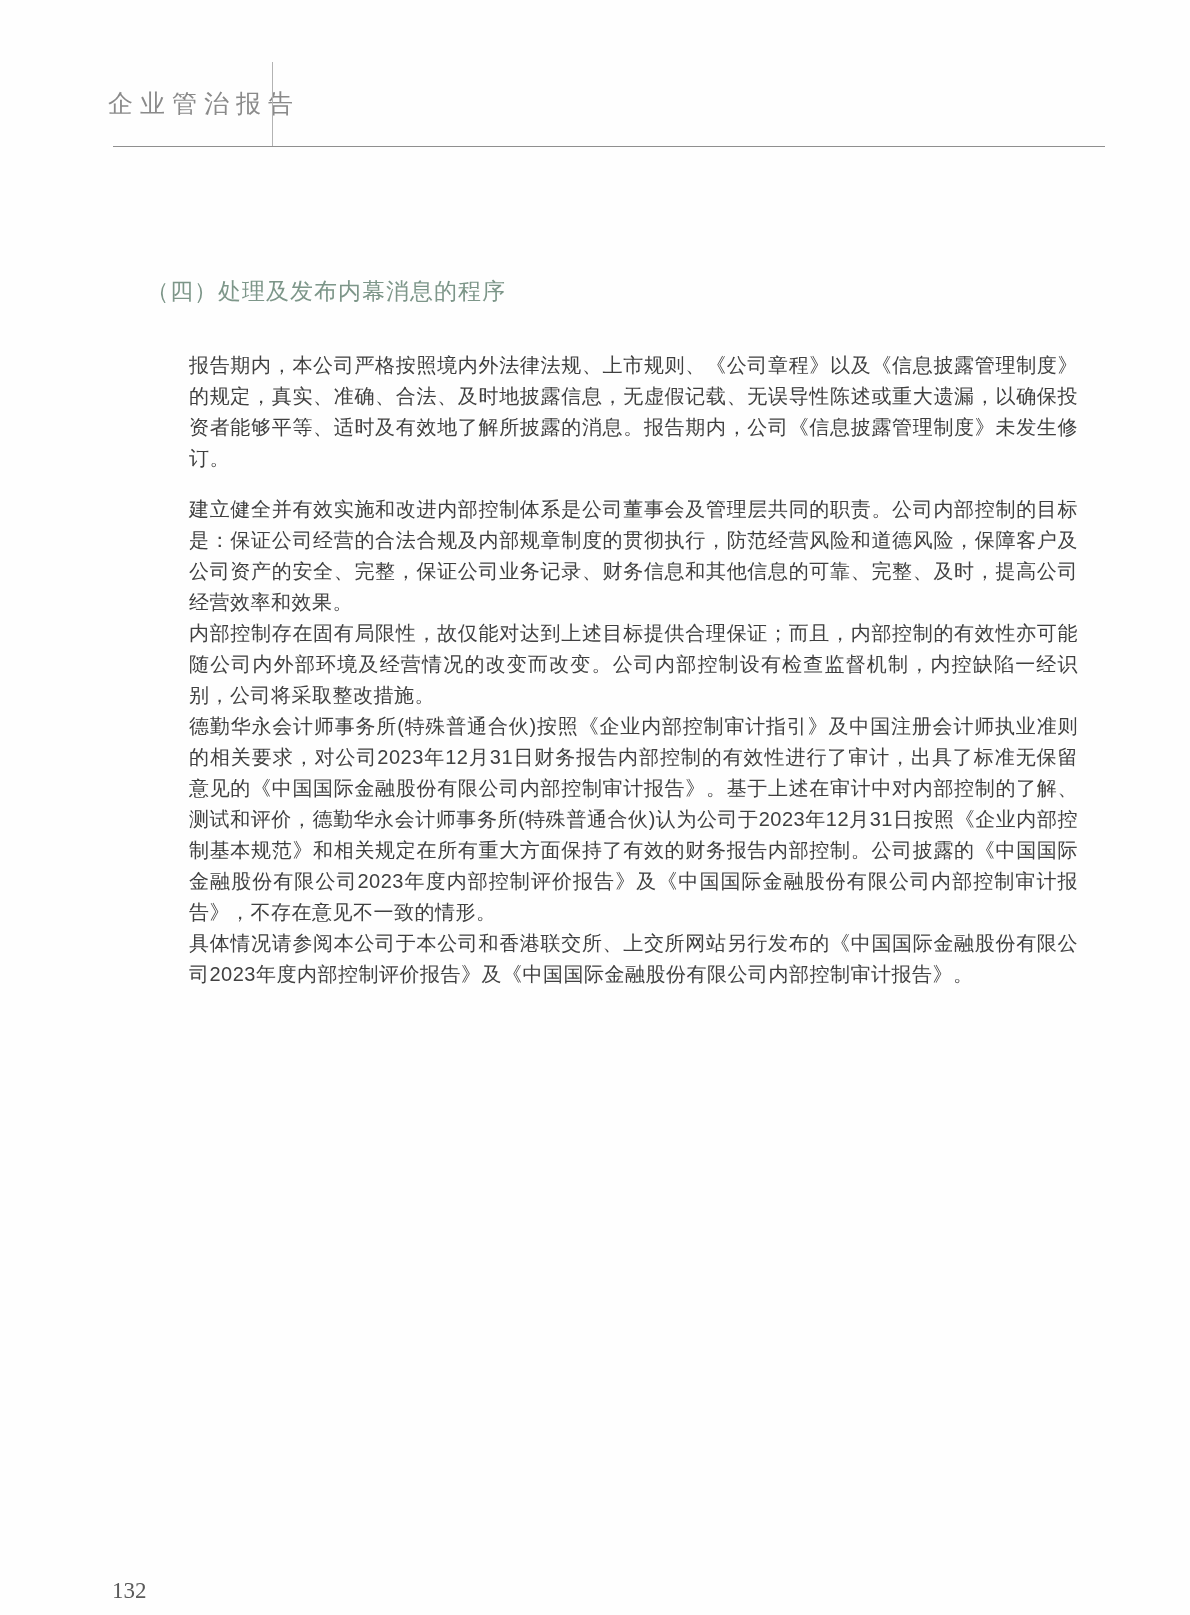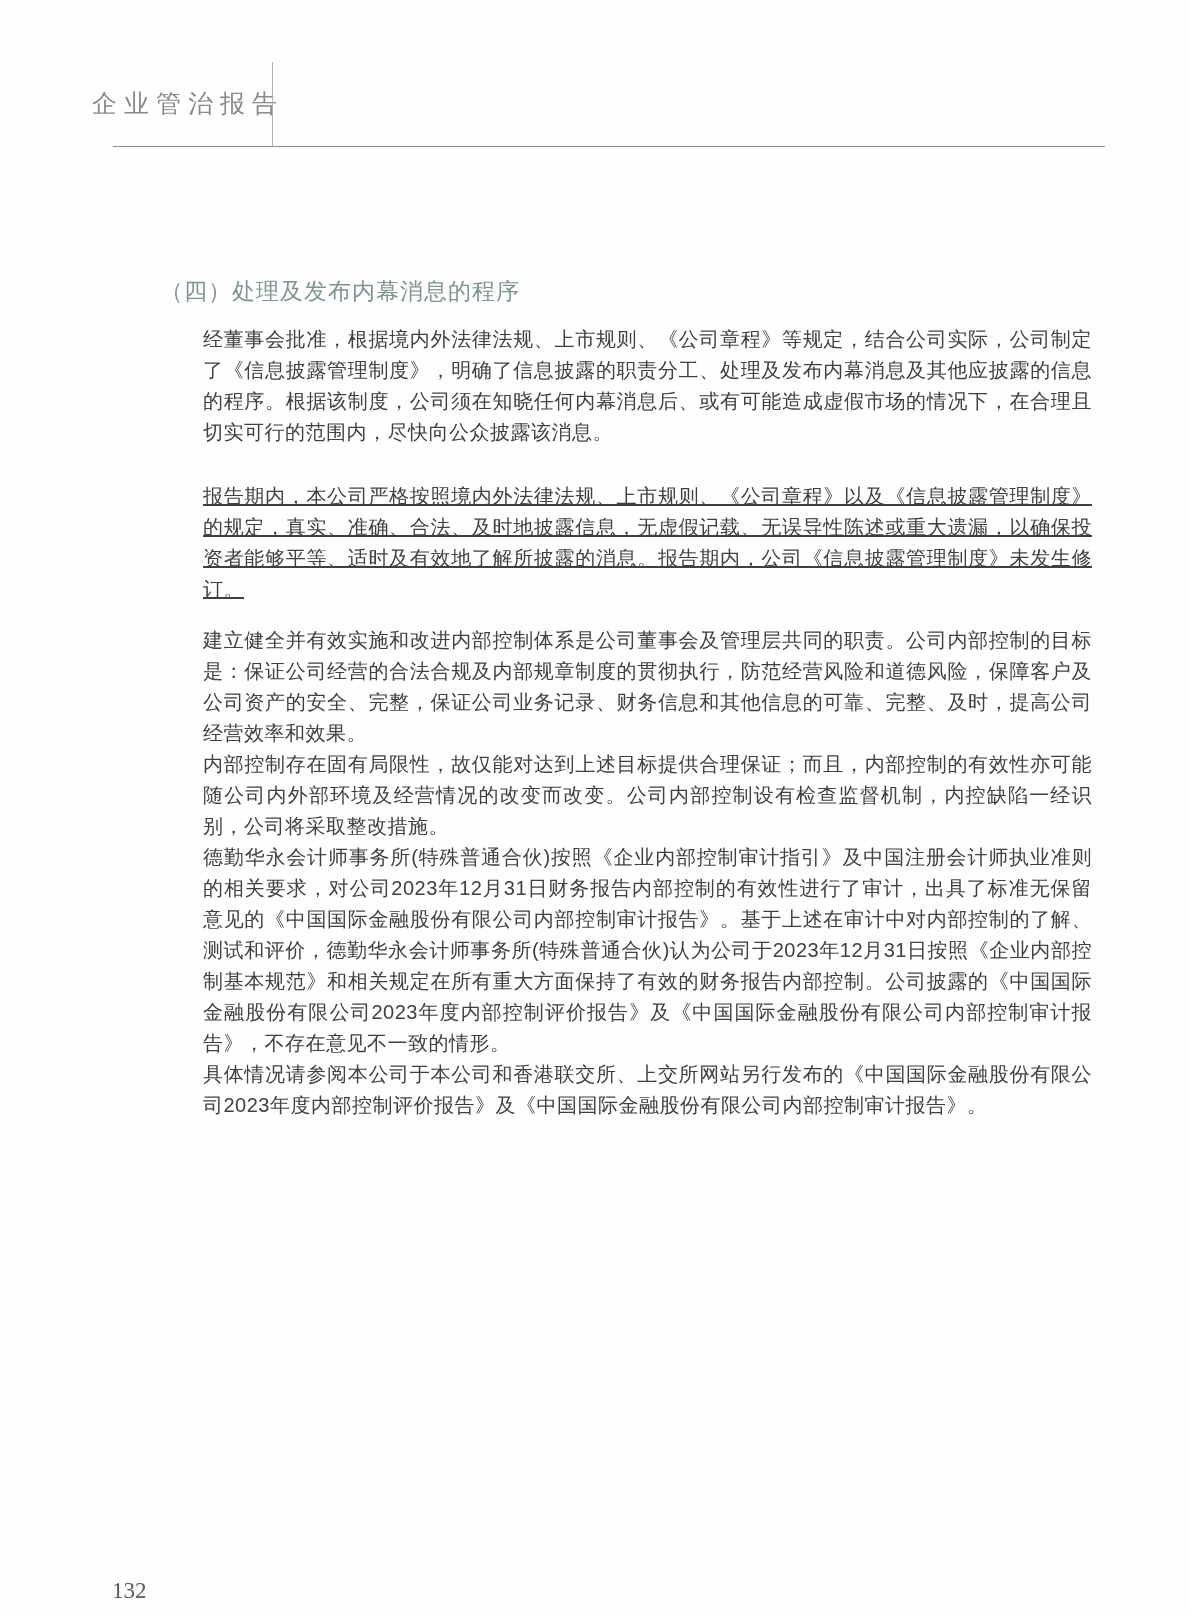--- a/index.html
+++ b/index.html
@@ -10,21 +10,21 @@
   .page {
     position: relative;
     width: 1190px;
     height: 1615px;
     background: #fefefe;
     overflow: hidden;
     font-family: "Liberation Sans", "DejaVu Sans", sans-serif;
   }
   .report-header-title {
     position: absolute;
-    left: 92px;
+    left: 108px;
     top: 86px;
     font-size: 25px;
     line-height: 34px;
     letter-spacing: 7px;
     color: #8a8a8a;
     white-space: nowrap;
   }
   .v-rule {
     position: absolute;
     left: 272px;
@@ -36,21 +36,21 @@
   .h-rule {
     position: absolute;
     left: 113px;
     top: 146px;
     width: 992px;
     height: 1px;
     background: #8f8f8f;
   }
   .content {
     position: absolute;
-    left: 160px;
+    left: 146px;
     top: 278px;
     width: 932px;
   }
   .section-heading {
     margin: 0;
     font-size: 23px;
     line-height: 26px;
     font-weight: 500;
     letter-spacing: 1px;
     color: #7d9689;
@@ -60,21 +60,21 @@
     margin: 0 0 0 43px;
     font-size: 20px;
     line-height: 31px;
     color: #404040;
     text-align: justify;
     text-align-last: left;
     letter-spacing: 0.5px;
   }
   .mt-first { margin-top: 20px; }
   .mt-par   { }
-  .mt-par2  { margin-top: 33px; text-decoration: underline; }
+  .mt-par2  { margin-top: 46px; }
   .page-number {
     position: absolute;
     left: 112px;
     top: 1576px;
     font-size: 23px;
     line-height: 30px;
     color: #5a5a5a;
     font-family: "Liberation Serif", "DejaVu Serif", serif;
   }
 </style>
@@ -86,21 +86,20 @@
   <div class="report-header-title">企业管治报告</div>
 
   <div class="v-rule"></div>
 
   <div class="h-rule"></div>
 
   <div class="content">
 
     <h2 class="section-heading">（四）处理及发布内幕消息的程序</h2>
 
-    <p class="body-par mt-first">经董事会批准，根据境内外法律法规、上市规则、《公司章程》等规定，结合公司实际，公司制定了《信息披露管理制度》，明确了信息披露的职责分工、处理及发布内幕消息及其他应披露的信息的程序。根据该制度，公司须在知晓任何内幕消息后、或有可能造成虚假市场的情况下，在合理且切实可行的范围内，尽快向公众披露该消息。</p>
 
     <p class="body-par mt-par2">报告期内，本公司严格按照境内外法律法规、上市规则、《公司章程》以及《信息披露管理制度》的规定，真实、准确、合法、及时地披露信息，无虚假记载、无误导性陈述或重大遗漏，以确保投资者能够平等、适时及有效地了解所披露的消息。报告期内，公司《信息披露管理制度》未发生修订。</p>
 
 
     <p class="body-par mt-first">建立健全并有效实施和改进内部控制体系是公司董事会及管理层共同的职责。公司内部控制的目标是：保证公司经营的合法合规及内部规章制度的贯彻执行，防范经营风险和道德风险，保障客户及公司资产的安全、完整，保证公司业务记录、财务信息和其他信息的可靠、完整、及时，提高公司经营效率和效果。</p>
 
     <p class="body-par mt-par">内部控制存在固有局限性，故仅能对达到上述目标提供合理保证；而且，内部控制的有效性亦可能随公司内外部环境及经营情况的改变而改变。公司内部控制设有检查监督机制，内控缺陷一经识别，公司将采取整改措施。</p>
 
 
     <p class="body-par mt-par">德勤华永会计师事务所(特殊普通合伙)按照《企业内部控制审计指引》及中国注册会计师执业准则的相关要求，对公司2023年12月31日财务报告内部控制的有效性进行了审计，出具了标准无保留意见的《中国国际金融股份有限公司内部控制审计报告》。基于上述在审计中对内部控制的了解、测试和评价，德勤华永会计师事务所(特殊普通合伙)认为公司于2023年12月31日按照《企业内部控制基本规范》和相关规定在所有重大方面保持了有效的财务报告内部控制。公司披露的《中国国际金融股份有限公司2023年度内部控制评价报告》及《中国国际金融股份有限公司内部控制审计报告》，不存在意见不一致的情形。</p>

